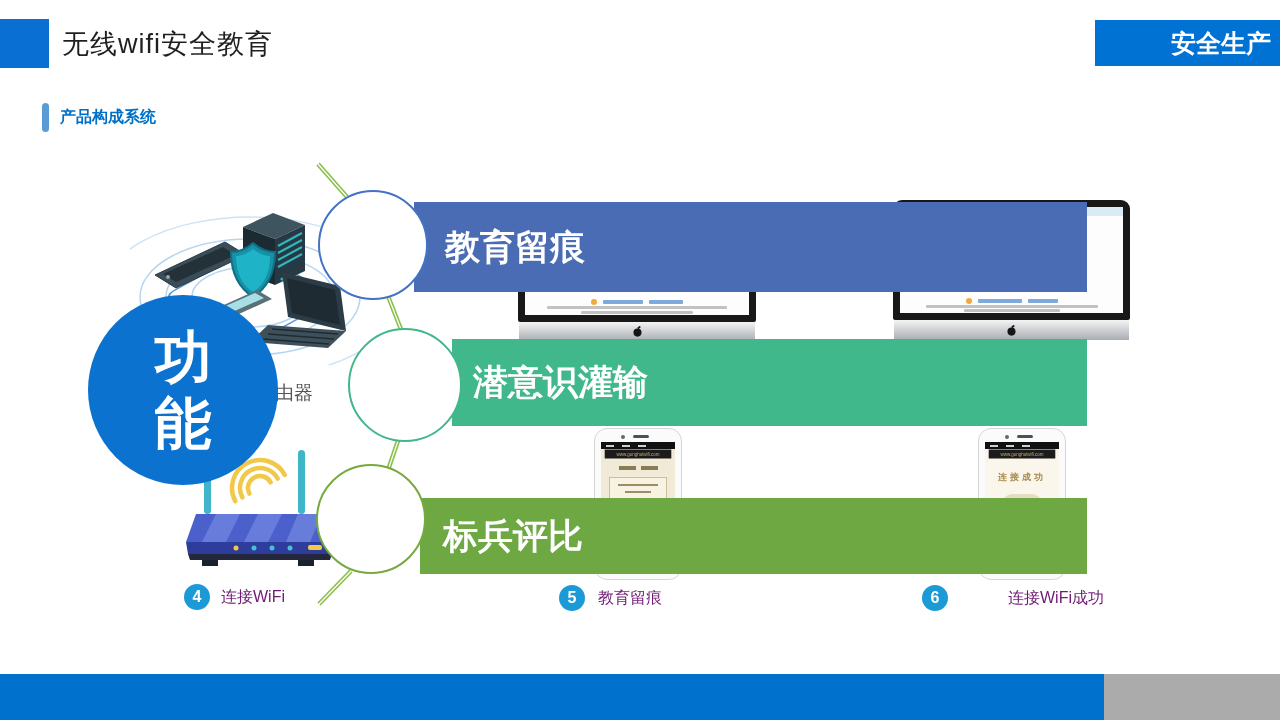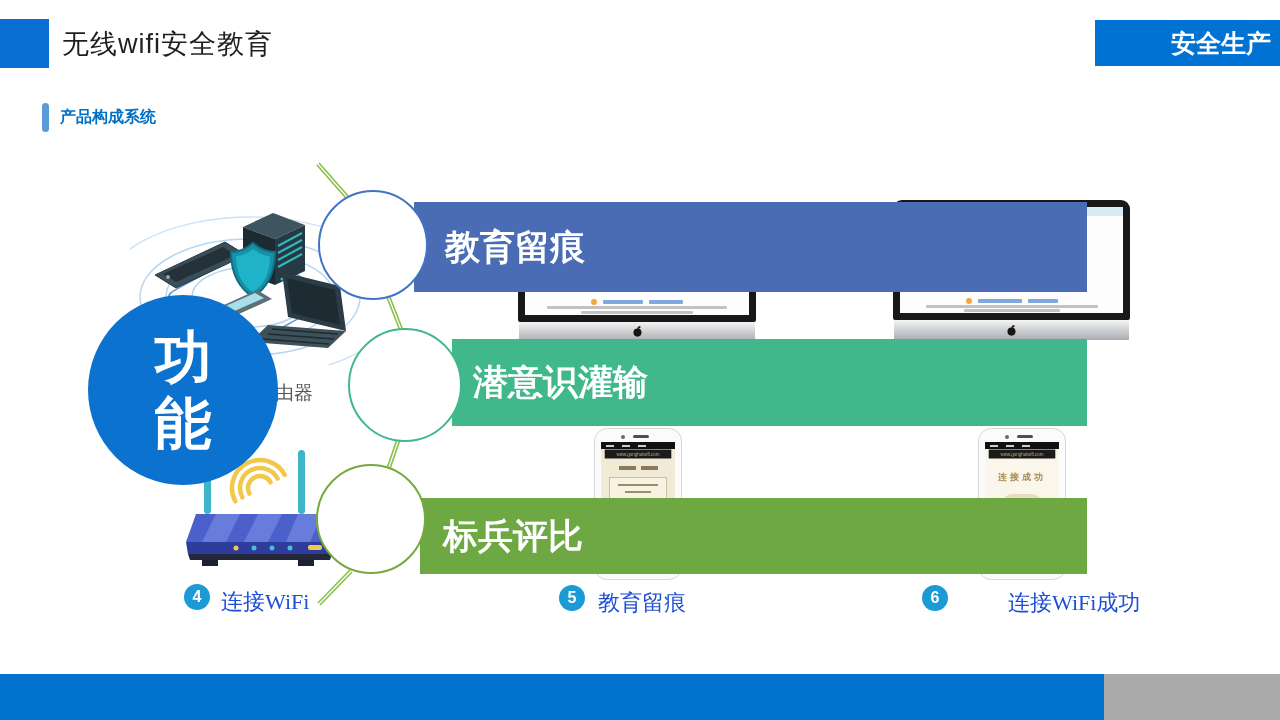--- a/index.html
+++ b/index.html
@@ -61,21 +61,21 @@
   .p-box{width:56px;height:34px;border:1px solid #cbbfa0;background:#f7f2e2;margin:7px auto 0;}
   .p-box i{display:block;height:2px;background:#9c8d66;margin:6px 8px 0;}
   .success-text{margin-top:12px;text-align:center;font-size:9px;font-weight:bold;letter-spacing:3px;color:#A98B4F;}
   .p-arc{width:42px;height:12px;background:#E6DCBF;border-radius:21px 21px 0 0;margin:10px auto 0;}
   .home-ring{position:absolute;left:50%;bottom:5px;transform:translateX(-50%);width:13px;height:13px;
              border:2px solid #cdcdcd;border-radius:50%;box-sizing:border-box;}
 
   
   .step-badge{width:26px;height:26px;border-radius:50%;background:#1C9AD6;color:#fff;font-size:16px;
               font-weight:bold;text-align:center;line-height:26px;z-index:2;}
-  .step-label{font-size:22px;color:#1d4ed8;z-index:2;font-family:Liberation Serif, serif;}
+  .step-label{font-size:16px;color:#701a75;z-index:2;}
 
   .footer-blue{left:0;top:674px;width:1104px;height:46px;background:#0072CE;}
   .footer-gray{left:1104px;top:674px;width:176px;height:46px;background:#ABABAB;}
 
   svg{display:block;}
 </style>
 </head>
 <body>
 
 <div id="slide">

